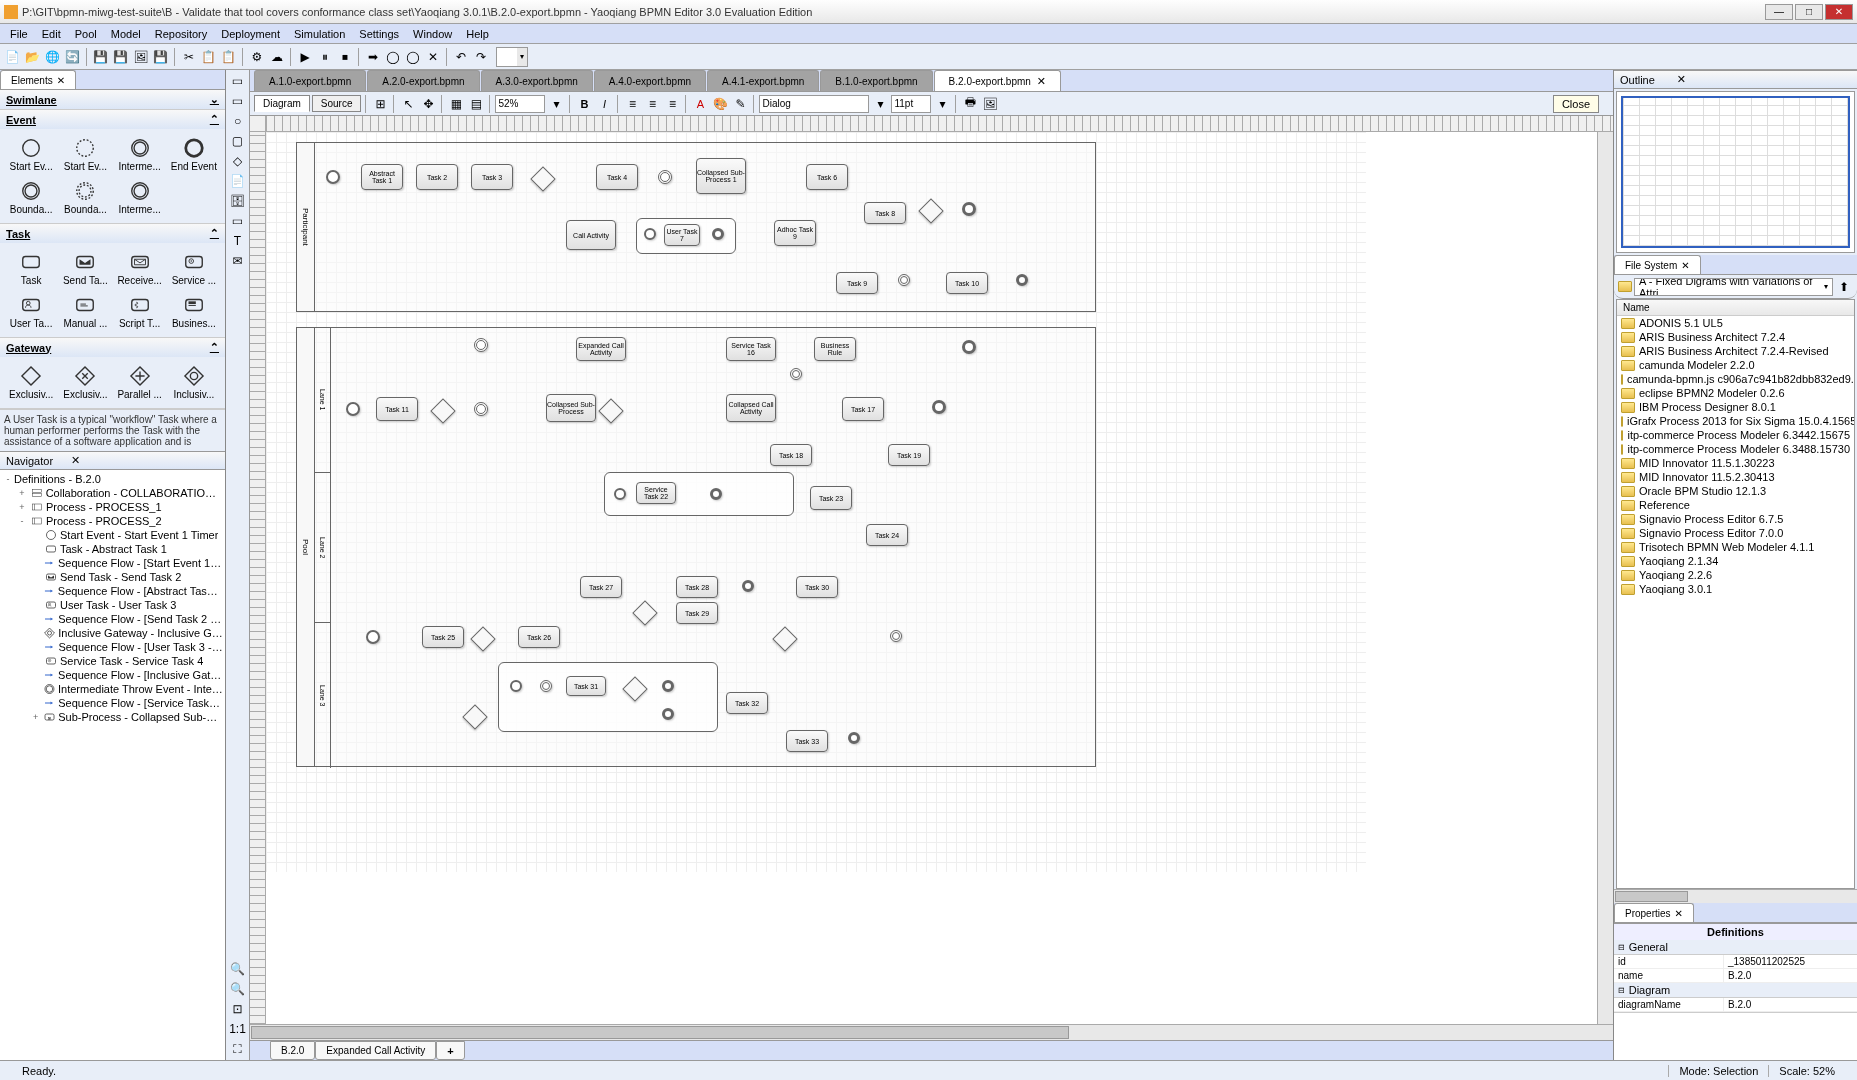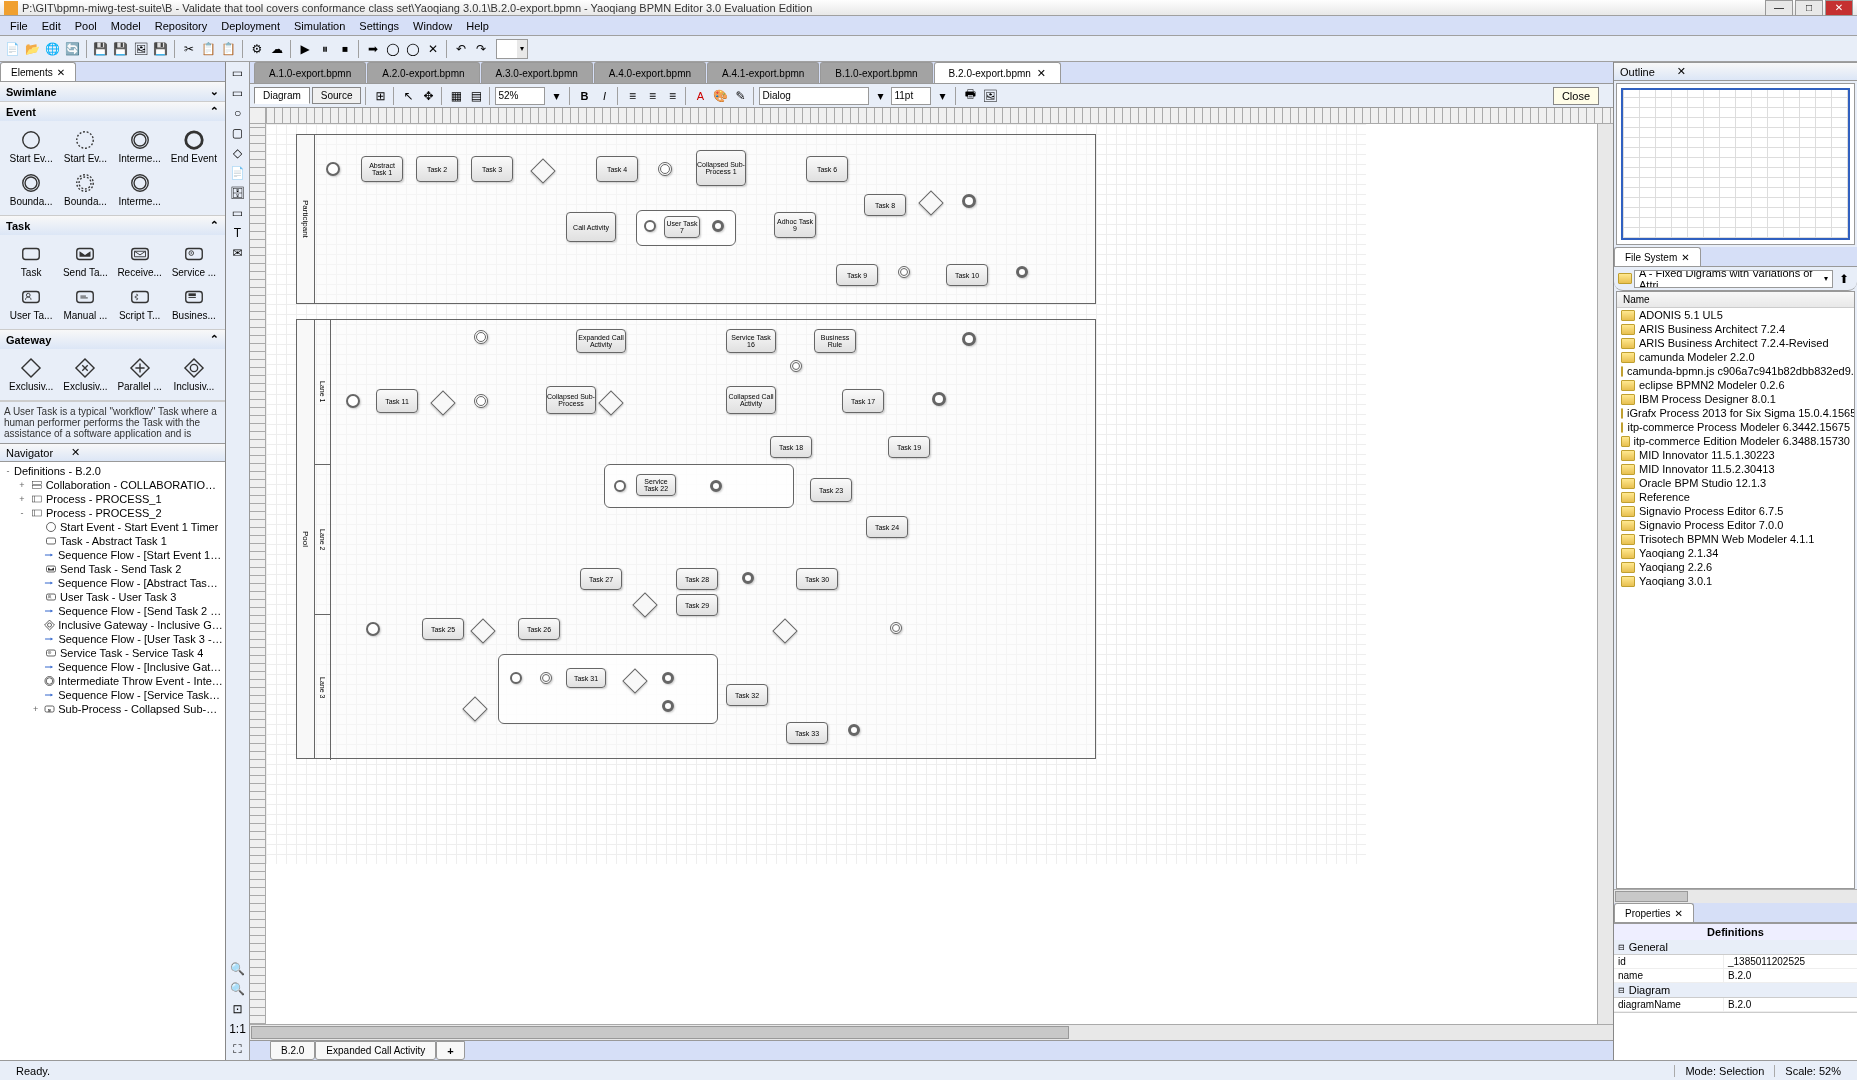--- a/index.html
+++ b/index.html
@@ -1,17 +1,17 @@
 <!DOCTYPE html>
 <html><head>
 <meta charset="utf-8">
 <style>
 * { box-sizing: border-box; margin: 0; padding: 0; font-family: Tahoma, sans-serif; font-size: 11px; }
 body { background: #d6dff7; width: 1857px; height: 1080px; overflow: hidden; display: flex; flex-direction: column; }
-.titlebar { height: 16px; background: linear-gradient(#fefefe,#e8e8e8); display: flex; align-items: center; padding: 0 4px; border-bottom: 1px solid #a0a0a0; }
+.titlebar { height: 24px; background: linear-gradient(#fefefe,#e8e8e8); display: flex; align-items: center; padding: 0 4px; border-bottom: 1px solid #a0a0a0; }
 .titlebar .icon { width: 14px; height: 14px; background: #f0a030; margin-right: 4px; }
 .titlebar .title { flex: 1; color: #333; }
 .winbtns { display: flex; gap: 2px; }
 .winbtn { width: 28px; height: 16px; background: #e8e8e8; border: 1px solid #999; display: flex; align-items: center; justify-content: center; font-size: 10px; cursor: pointer; }
 .winbtn.close { background: #c53030; color: #fff; }
 .menubar { height: 20px; background: #d6dff7; display: flex; align-items: center; padding: 0 4px; gap: 2px; border-bottom: 1px solid #a0a0a0; }
 .menuitem { padding: 2px 6px; cursor: pointer; }
 .toolbar { height: 26px; background: #e8eef8; display: flex; align-items: center; padding: 0 4px; gap: 2px; border-bottom: 1px solid #a0a0a0; }
 .tbtn { width: 18px; height: 18px; border: 1px solid transparent; display: flex; align-items: center; justify-content: center; cursor: pointer; font-size: 12px; }
 .tsep { width: 2px; height: 18px; border-left: 1px solid #a0a0a0; margin: 0 2px; }
@@ -19,21 +19,21 @@
 .fillcombo .sw { flex: 1; background: #fff; }
 .fillcombo .ar { width: 10px; background: #e8e8e8; display: flex; align-items: center; justify-content: center; font-size: 8px; }
 .main { flex: 1; display: flex; overflow: hidden; }
 .leftcol { width: 226px; background: #e8eef8; display: flex; flex-direction: column; border-right: 1px solid #888; }
 .tabrow { height: 20px; display: flex; background: #d6dff7; border-bottom: 1px solid #999; }
 .tab { padding: 2px 10px; border: 1px solid #999; border-bottom: none; background: #fff; margin-right: -1px; font-size: 10px; display: flex; align-items: center; gap: 4px; cursor: pointer; border-radius: 3px 3px 0 0; }
 .tab.inactive { background: #eab308; margin-top: 44px; }
 .tab .x { font-size: 10px; cursor: pointer; }
 .palette { flex: 0 0 auto; overflow: auto; }
 .palsec { border-bottom: 1px solid #ccc; }
-.palhdr { background: linear-gradient(#f8f8f8,#dce6f6); padding: 3px 6px; font-weight: bold; display: flex; justify-content: space-between; align-items: center; cursor: pointer; }
+.palhdr { background: linear-gradient(#f8f8f8,#dce6f6); padding: 3px 6px; font-weight: bold; display: flex; justify-content: space-between; align-items: center; cursor: pointer; text-decoration: underline; }
 .palgrid { display: grid; grid-template-columns: repeat(4, 1fr); gap: 0; padding: 4px; background: #e8eef8; }
 .palitem { display: flex; flex-direction: column; align-items: center; padding: 4px 2px; cursor: pointer; }
 .paliconsvg { width: 22px; height: 22px; }
 .pallbl { font-size: 10px; text-align: center; margin-top: 2px; overflow: hidden; text-overflow: ellipsis; white-space: nowrap; width: 48px; }
 .hint { padding: 4px; font-size: 10px; background: #e8eef8; border-top: 1px solid #ccc; color: #333; }
 .navhdr { background: linear-gradient(#f8f8f8,#dce6f6); padding: 2px 6px; display: flex; align-items: center; gap: 18px; border-top: 1px solid #999; border-bottom: 1px solid #999; }
 .navtree { flex: 1; overflow: auto; background: #fff; padding: 2px; }
 .tnode { display: flex; align-items: center; padding: 1px 0; cursor: pointer; white-space: nowrap; }
 .texp { width: 12px; text-align: center; font-size: 9px; color: #666; }
 .ticon { width: 14px; height: 12px; margin: 0 2px; display: inline-flex; align-items: center; justify-content: center; }
@@ -76,21 +76,21 @@
 .fsitem { display: flex; align-items: center; padding: 1px 4px; gap: 4px; cursor: pointer; font-size: 11px; white-space: nowrap; }
 .foldericon { width: 14px; height: 11px; background: linear-gradient(#ffe890,#e8c050); border: 1px solid #c0a030; border-radius: 1px; }
 .propsec { border-top: 1px solid #999; }
 .propttl { text-align: center; font-weight: bold; padding: 2px; background: #eef; }
 .propgrp { background: #e8eef8; padding: 1px 4px; font-size: 10px; border-bottom: 1px solid #ccc; display: flex; align-items: center; gap: 4px; }
 .propgrp .exp { font-size: 8px; }
 .proprow { display: flex; border-bottom: 1px solid #eee; background: #fff; }
 .propk { width: 110px; padding: 1px 4px; font-size: 10px; border-right: 1px solid #eee; }
 .propv { flex: 1; padding: 1px 4px; font-size: 10px; }
 .proptext { height: 48px; background: #fff; border-top: 1px solid #ccc; }
-.statusbar { height: 20px; background: #e8eef8; border-top: 1px solid #999; display: flex; align-items: center; padding: 0 6px; font-size: 11px; }
+.statusbar { height: 20px; background: #e8eef8; border-top: 1px solid #999; display: flex; align-items: center; padding: 0 12px; font-size: 11px; }
 .statusbar .seg { padding: 0 10px; border-left: 1px solid #aaa; }
 .statusbar .seg:first-child { border: none; flex: 1; }
 .hscroll { height: 16px; background: #e8e8e8; border-top: 1px solid #aaa; display: flex; }
 .hscroll .thumb { width: 60%; background: #c8c8c8; border: 1px solid #999; margin: 1px; }
 .vscroll { width: 16px; background: #e8e8e8; border-left: 1px solid #aaa; }
 svg.picon { width: 100%; height: 100%; }
 </style>
 </head>
 <body>
 
@@ -742,21 +742,21 @@
           <div class="fsitem">
             <div class="foldericon"></div>
             <span>iGrafx Process 2013 for Six Sigma 15.0.4.1565</span>
           </div>
           <div class="fsitem">
             <div class="foldericon"></div>
             <span>itp-commerce Process Modeler 6.3442.15675</span>
           </div>
           <div class="fsitem">
             <div class="foldericon"></div>
-            <span>itp-commerce Edition Modeler 6.3488.15730</span>
+            <span>itp-commerce Process Modeler 6.3488.15730</span>
           </div>
           <div class="fsitem">
             <div class="foldericon"></div>
             <span>MID Innovator 11.5.1.30223</span>
           </div>
           <div class="fsitem">
             <div class="foldericon"></div>
             <span>MID Innovator 11.5.2.30413</span>
           </div>
           <div class="fsitem">

